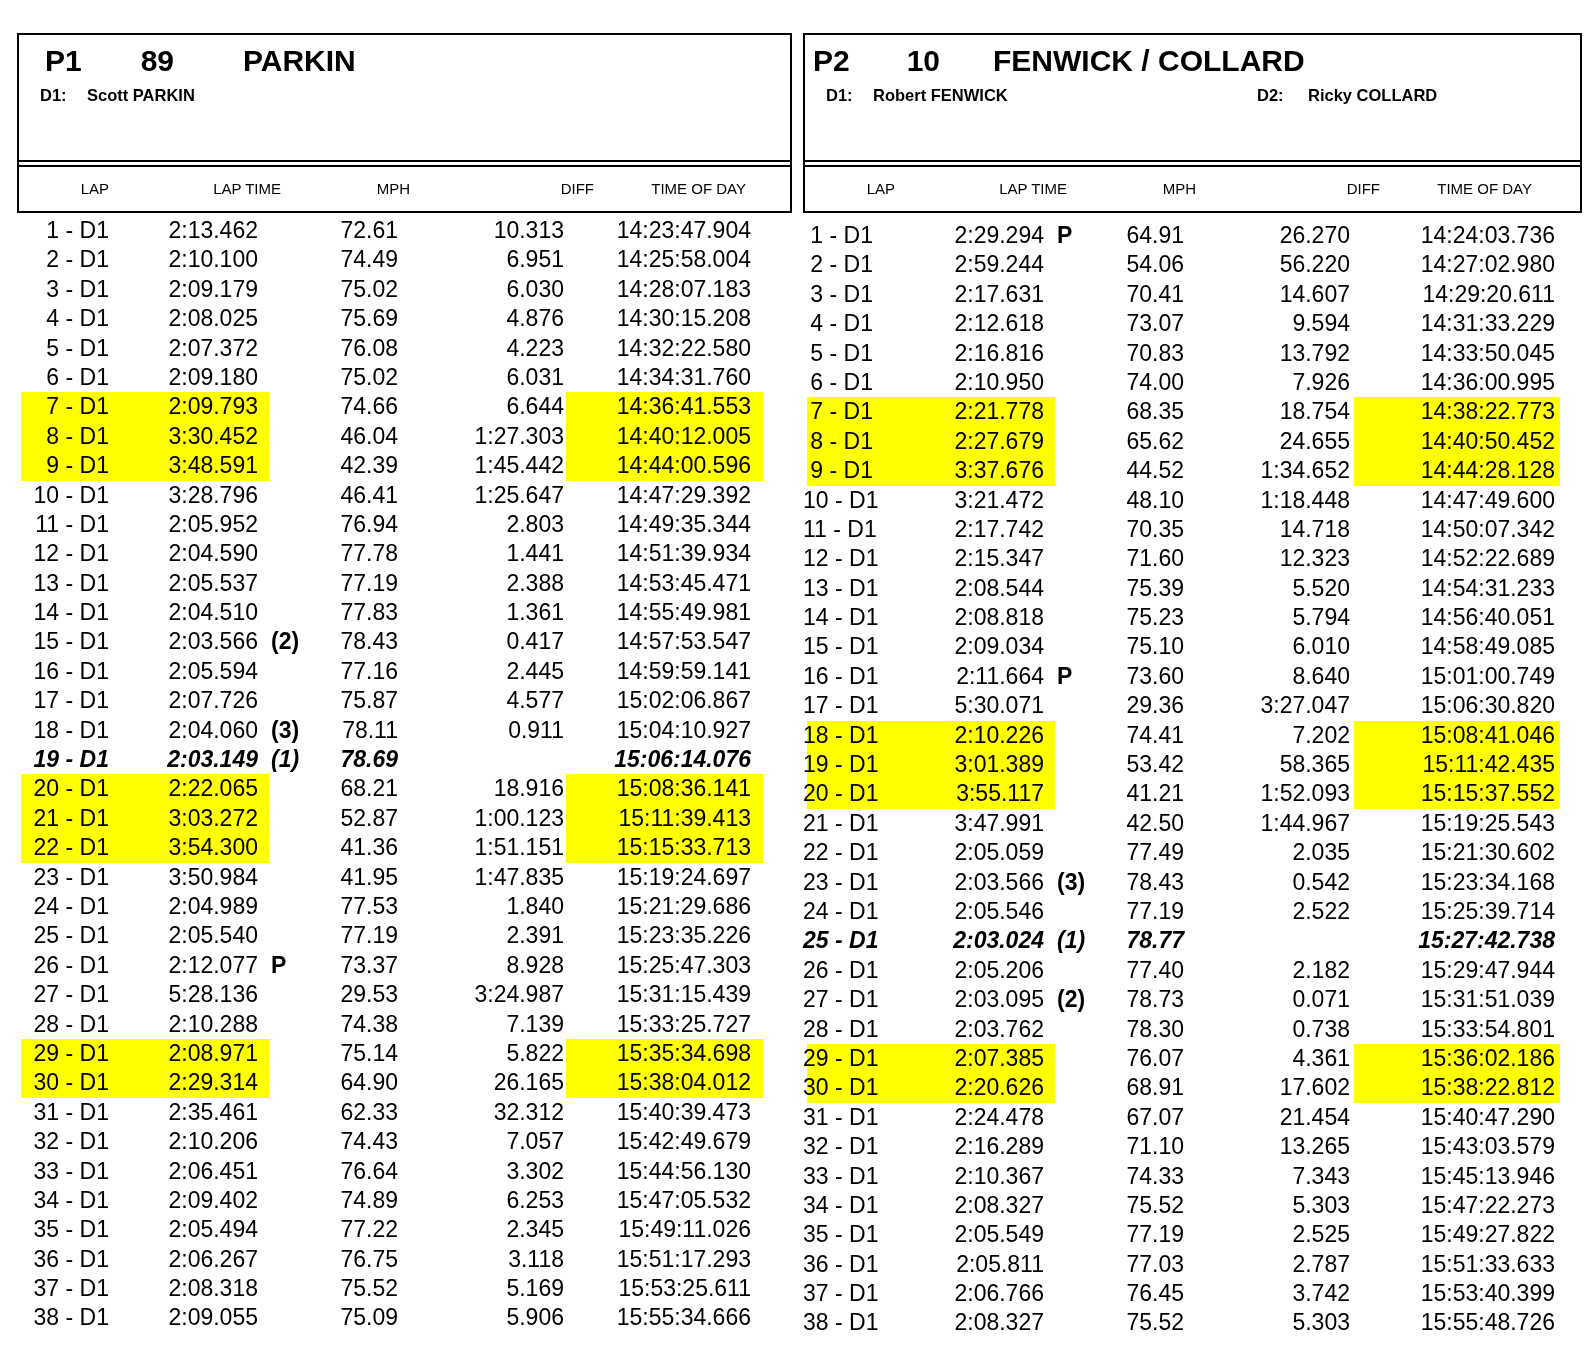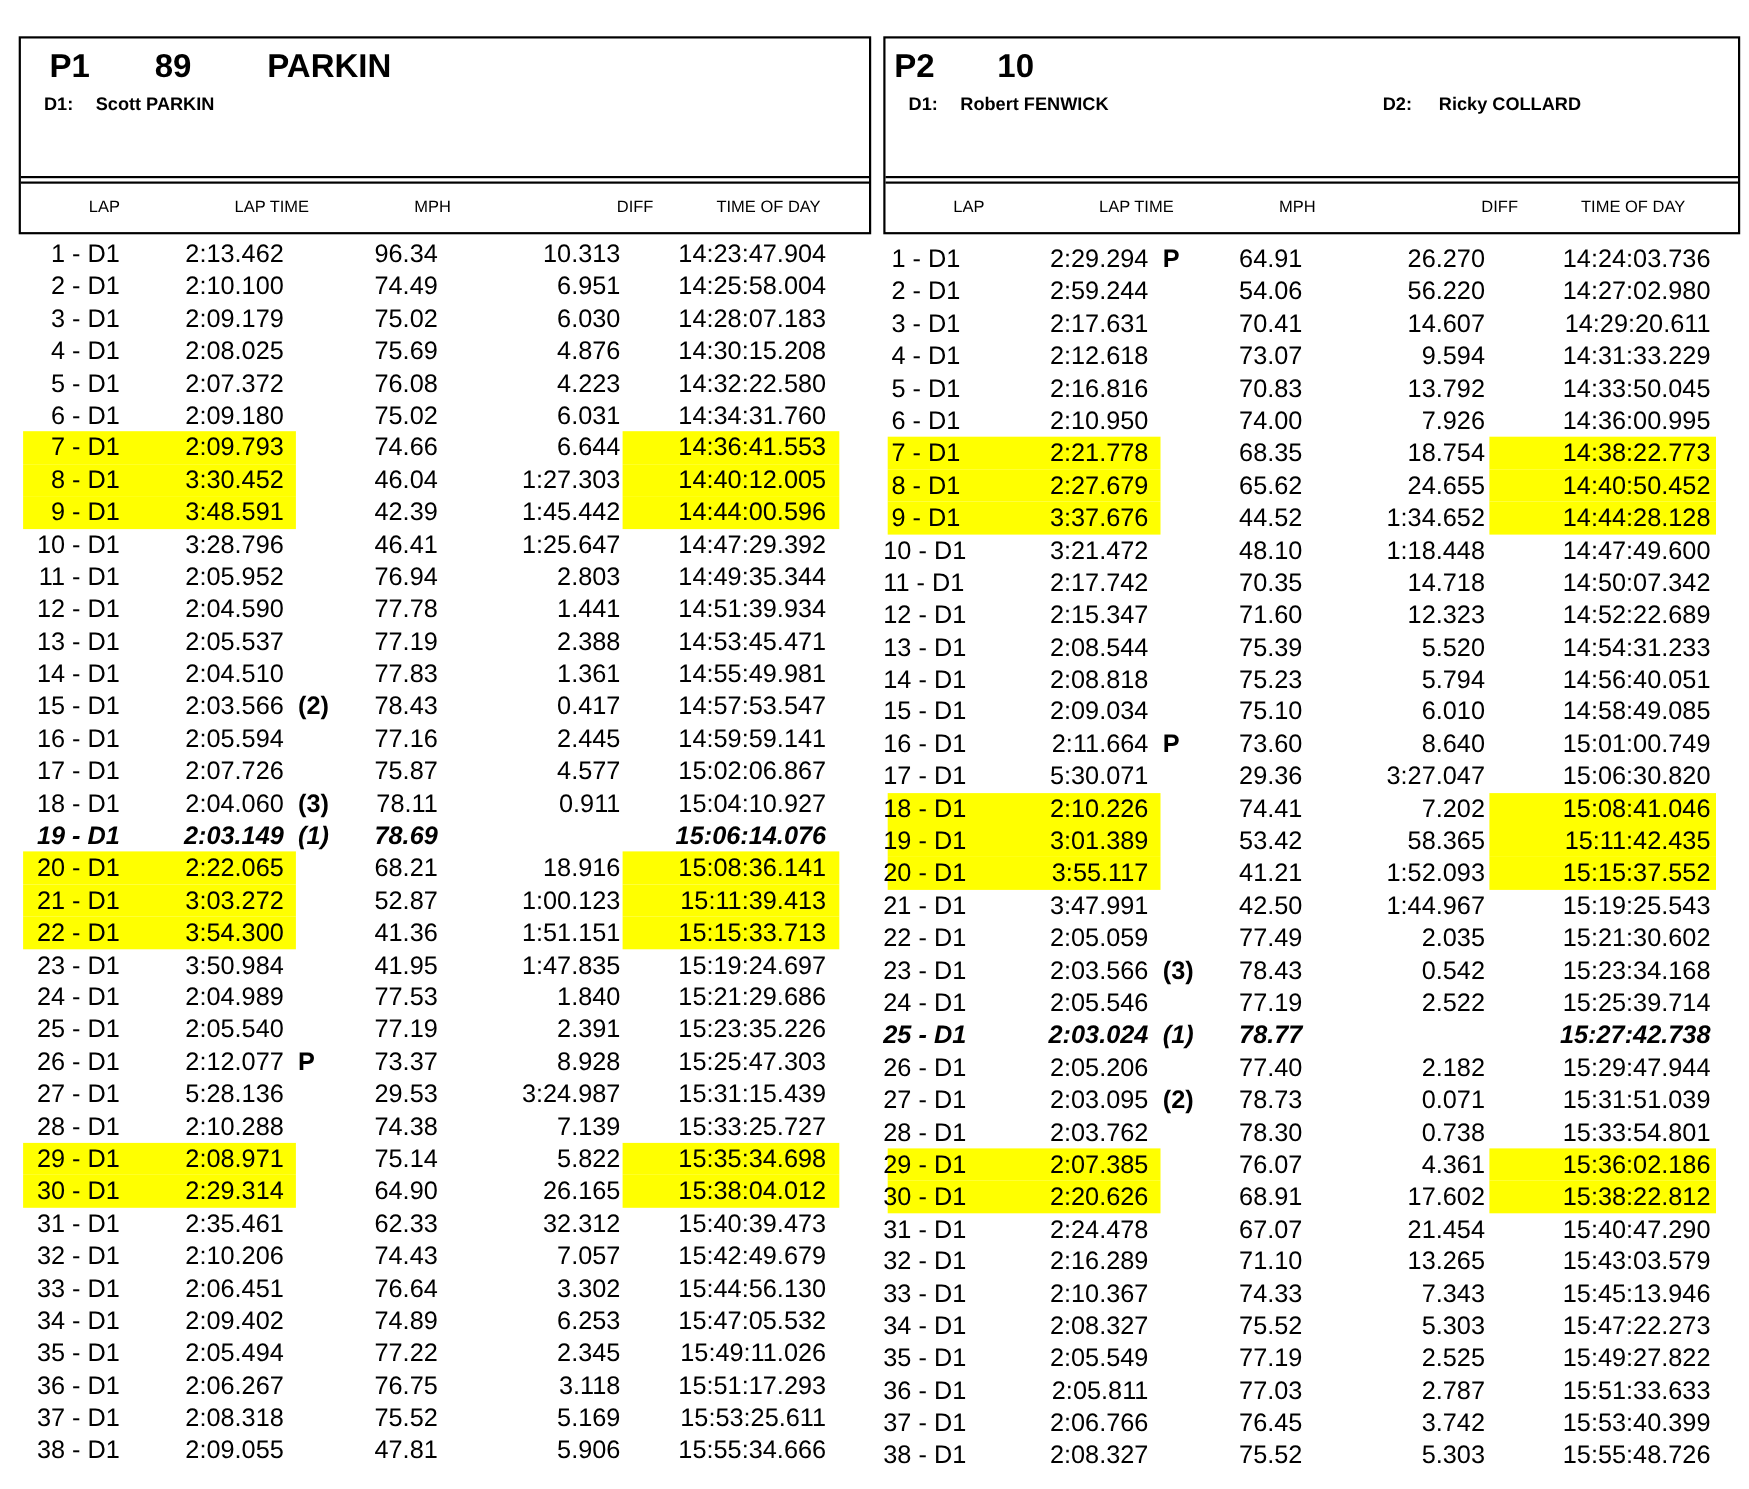--- a/index.html
+++ b/index.html
@@ -76,21 +76,21 @@
         <span class="h h-mph">MPH</span>
         <span class="h h-diff">DIFF</span>
         <span class="h h-tod">TIME OF DAY</span>
       </div>
     </div>
     <div class="rows">
         <div class="row">
           <span class="cell c-lap">1 - D1</span>
           <span class="cell c-time">2:13.462</span>
           <span class="cell c-note"></span>
-          <span class="cell c-mph">96.34</span>
+          <span class="cell c-mph">72.61</span>
           <span class="cell c-diff">10.313</span>
           <span class="cell c-tod">14:23:47.904</span>
         </div>
         <div class="row">
           <span class="cell c-lap">2 - D1</span>
           <span class="cell c-time">2:10.100</span>
           <span class="cell c-note"></span>
           <span class="cell c-mph">74.49</span>
           <span class="cell c-diff">6.951</span>
           <span class="cell c-tod">14:25:58.004</span>
@@ -388,31 +388,32 @@
           <span class="cell c-time">2:08.318</span>
           <span class="cell c-note"></span>
           <span class="cell c-mph">75.52</span>
           <span class="cell c-diff">5.169</span>
           <span class="cell c-tod">15:53:25.611</span>
         </div>
         <div class="row">
           <span class="cell c-lap">38 - D1</span>
           <span class="cell c-time">2:09.055</span>
           <span class="cell c-note"></span>
-          <span class="cell c-mph">47.81</span>
+          <span class="cell c-mph">75.09</span>
           <span class="cell c-diff">5.906</span>
           <span class="cell c-tod">15:55:34.666</span>
         </div>
       </div>
   </section>
     <section class="panel p1">
     <div class="panel-box">
       <div class="head-top">
         <span class="pos">P2</span>
         <span class="carnum">10</span>
+        <span class="carname">FENWICK / COLLARD</span>
         <div class="drivers">
             <span class="dlabel d0l">D1:</span>
             <span class="dname d0n">Robert FENWICK</span>
             <span class="dlabel d1l">D2:</span>
             <span class="dname d1n">Ricky COLLARD</span>
           </div>
       </div>
       <div class="separator"></div>
       <div class="col-headers">
         <span class="h h-lap">LAP</span>

